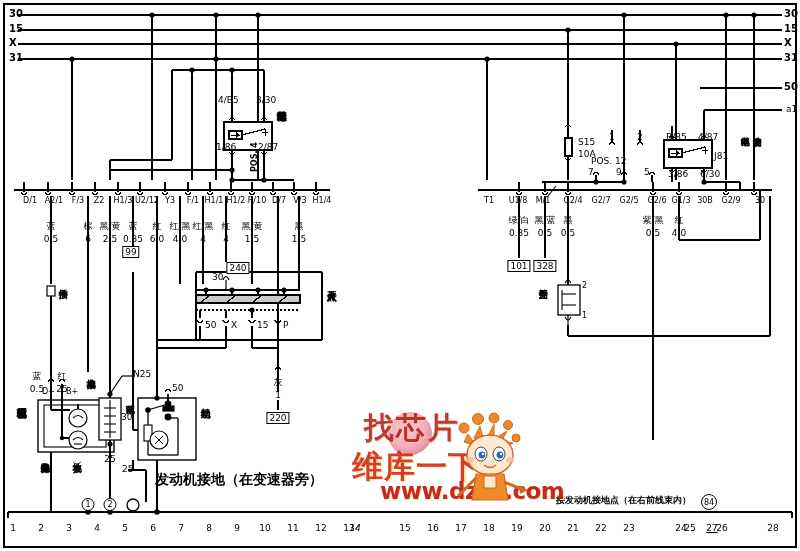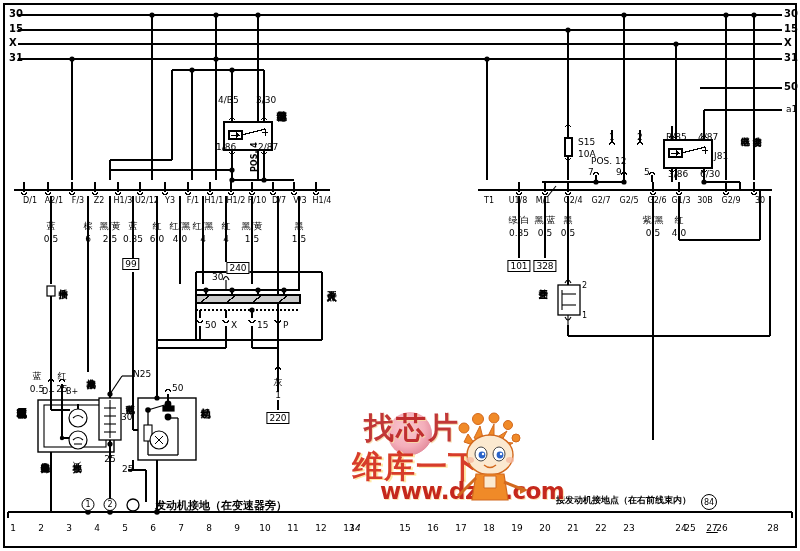--- a/index.html
+++ b/index.html
@@ -653,21 +653,21 @@
   <div class="lbl t9 ctr" style="left:679px; top:216px;">红</div>
   <div class="lbl t9 ctr" style="left:679px; top:229px;">4.0</div>
 
   <div class="lbl t9 ctr" style="left:37px;  top:372px;">蓝</div>
   <div class="lbl t9 ctr" style="left:37px;  top:385px;">0.5</div>
   <div class="lbl t9 ctr" style="left:62px;  top:372px;">红</div>
   <div class="lbl t9 ctr" style="left:62px;  top:385px;">25</div>
   <div class="lbl t9 ctr" style="left:278px; top:378px;">灰</div>
   <div class="lbl t9 ctr" style="left:278px; top:391px;">1</div>
 
-  <div class="boxnum" style="left:131px; top:258px;">99</div>
+  <div class="boxnum" style="left:131px; top:246px;">99</div>
   <div class="boxnum" style="left:238px; top:262px;">240</div>
   <div class="boxnum" style="left:519px; top:260px;">101</div>
   <div class="boxnum" style="left:545px; top:260px;">328</div>
   <div class="boxnum" style="left:278px; top:412px;">220</div>
 
   <div class="lbl t9" style="left:212px; top:273px;">30</div>
   <div class="lbl t9" style="left:205px; top:321px;">50</div>
   <div class="lbl t9" style="left:231px; top:321px;">X</div>
   <div class="lbl t9" style="left:257px; top:321px;">15</div>
   <div class="lbl t9" style="left:283px; top:321px;">P</div>
@@ -689,21 +689,21 @@
   <div class="lbl t9 ctr" style="left:110px; top:455px;">25</div>
 
   <div class="vert cn" style="left:125px; top:398px; font-size:9px;">蓄电池</div>
   <div class="lbl t9" style="left:133px; top:370px;">N25</div>
   <div class="lbl t9" style="left:121px; top:413px;">30</div>
   <div class="lbl t9" style="left:172px; top:384px;">50</div>
   <div class="lbl t9" style="left:122px; top:465px;">25</div>
 
   <div class="vert cn" style="left:200px; top:400px; font-size:10px;">起动机</div>
 
-  <div class="lbl cn" style="left:155px; top:500px; font-size:11px;">发动机接地（在变速器旁）</div>
+  <div class="lbl cn" style="left:155px; top:472px; font-size:14px;">发动机接地（在变速器旁）</div>
   <div class="lbl cn" style="left:556px; top:496px; font-size:9px;">接发动机接地点（在右前线束内）</div>
   <div class="circnum" style="left:88px;  top:498px;">1</div>
   <div class="circnum" style="left:110px; top:498px;">2</div>
   <div class="circnum" style="left:709px; top:494px; width:16px; height:16px; line-height:15px;">84</div>
 
   <div class="lbl t9 ctr" style="left:13px;  top:524px;">1</div>
   <div class="lbl t9 ctr" style="left:41px;  top:524px;">2</div>
   <div class="lbl t9 ctr" style="left:69px;  top:524px;">3</div>
   <div class="lbl t9 ctr" style="left:97px;  top:524px;">4</div>
   <div class="lbl t9 ctr" style="left:125px; top:524px;">5</div>

